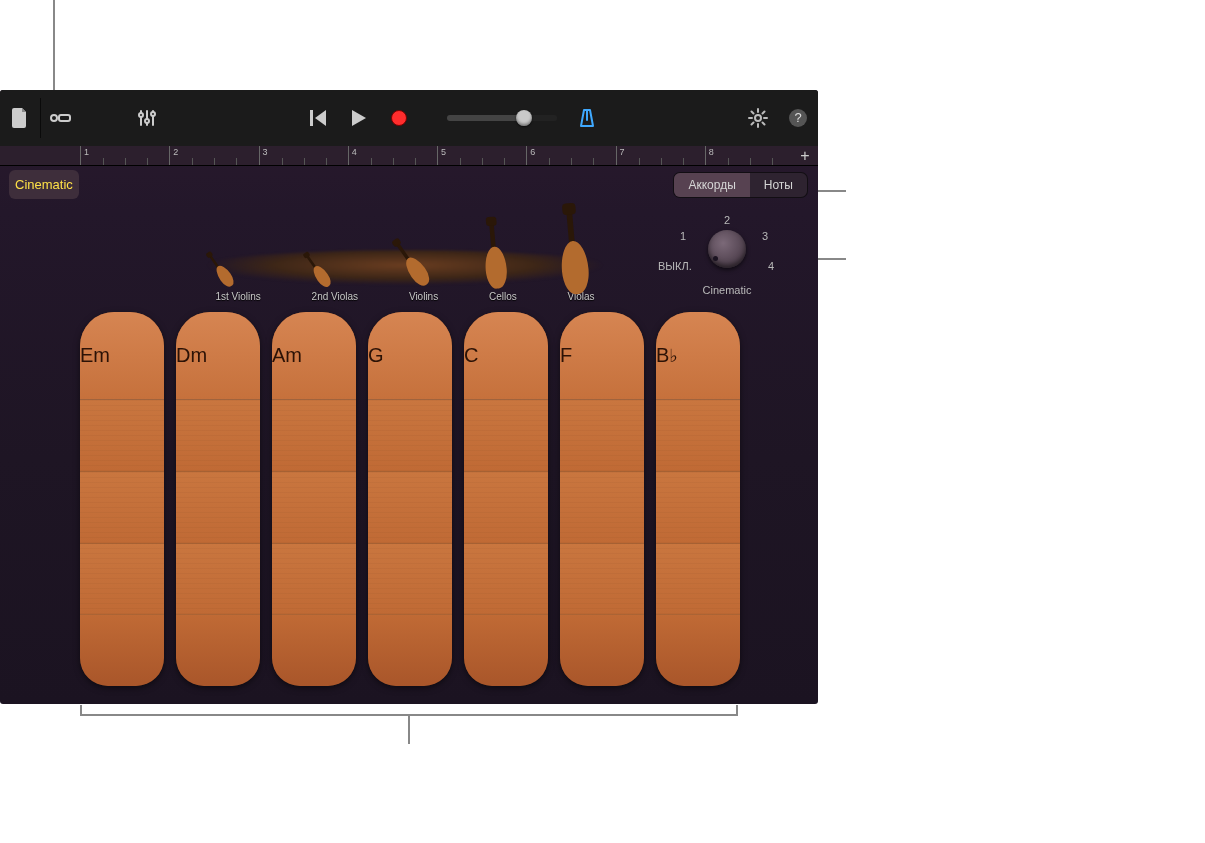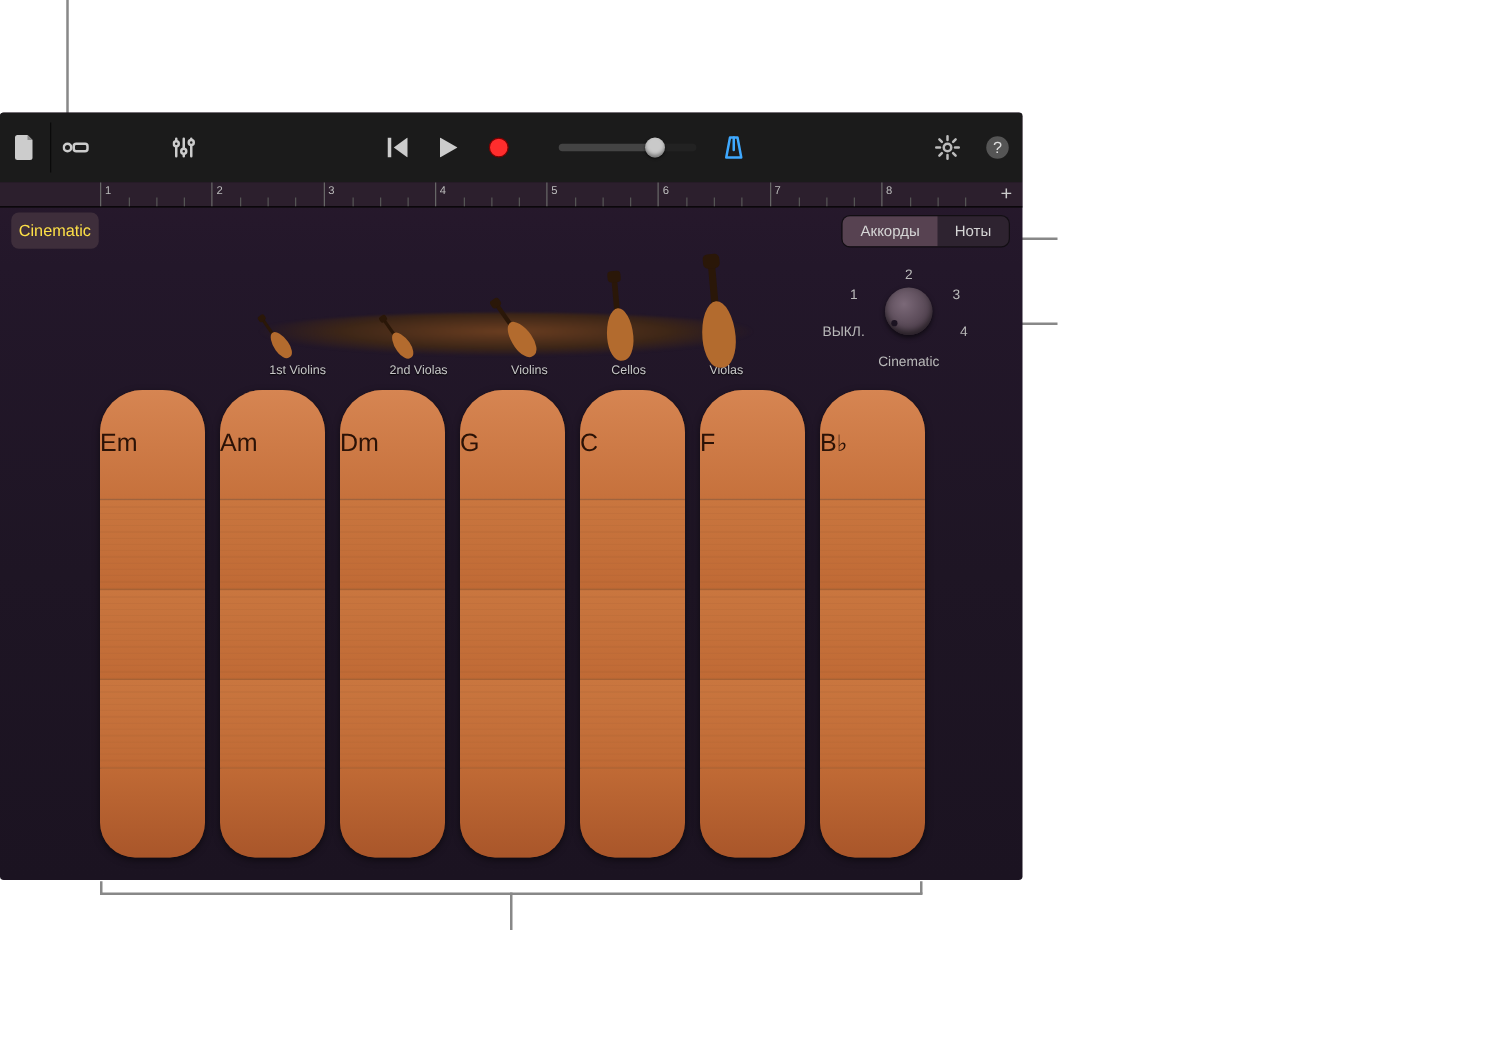--- a/index.html
+++ b/index.html
@@ -357,30 +357,30 @@
           <div class="strip-top">
             <span class="chord-txt">Em</span>
           </div>
           <div class="strip-seg"></div>
           <div class="strip-seg"></div>
           <div class="strip-seg"></div>
           <div class="strip-seg"></div>
         </div>
         <div class="strip">
           <div class="strip-top">
+            <span class="chord-txt">Dm</span>
+          </div>
+          <div class="strip-seg"></div>
+          <div class="strip-seg"></div>
+          <div class="strip-seg"></div>
+          <div class="strip-seg"></div>
+        </div>
+        <div class="strip">
+          <div class="strip-top">
             <span class="chord-txt">Am</span>
-          </div>
-          <div class="strip-seg"></div>
-          <div class="strip-seg"></div>
-          <div class="strip-seg"></div>
-          <div class="strip-seg"></div>
-        </div>
-        <div class="strip">
-          <div class="strip-top">
-            <span class="chord-txt">Dm</span>
           </div>
           <div class="strip-seg"></div>
           <div class="strip-seg"></div>
           <div class="strip-seg"></div>
           <div class="strip-seg"></div>
         </div>
         <div class="strip">
           <div class="strip-top">
             <span class="chord-txt">G</span>
           </div>

